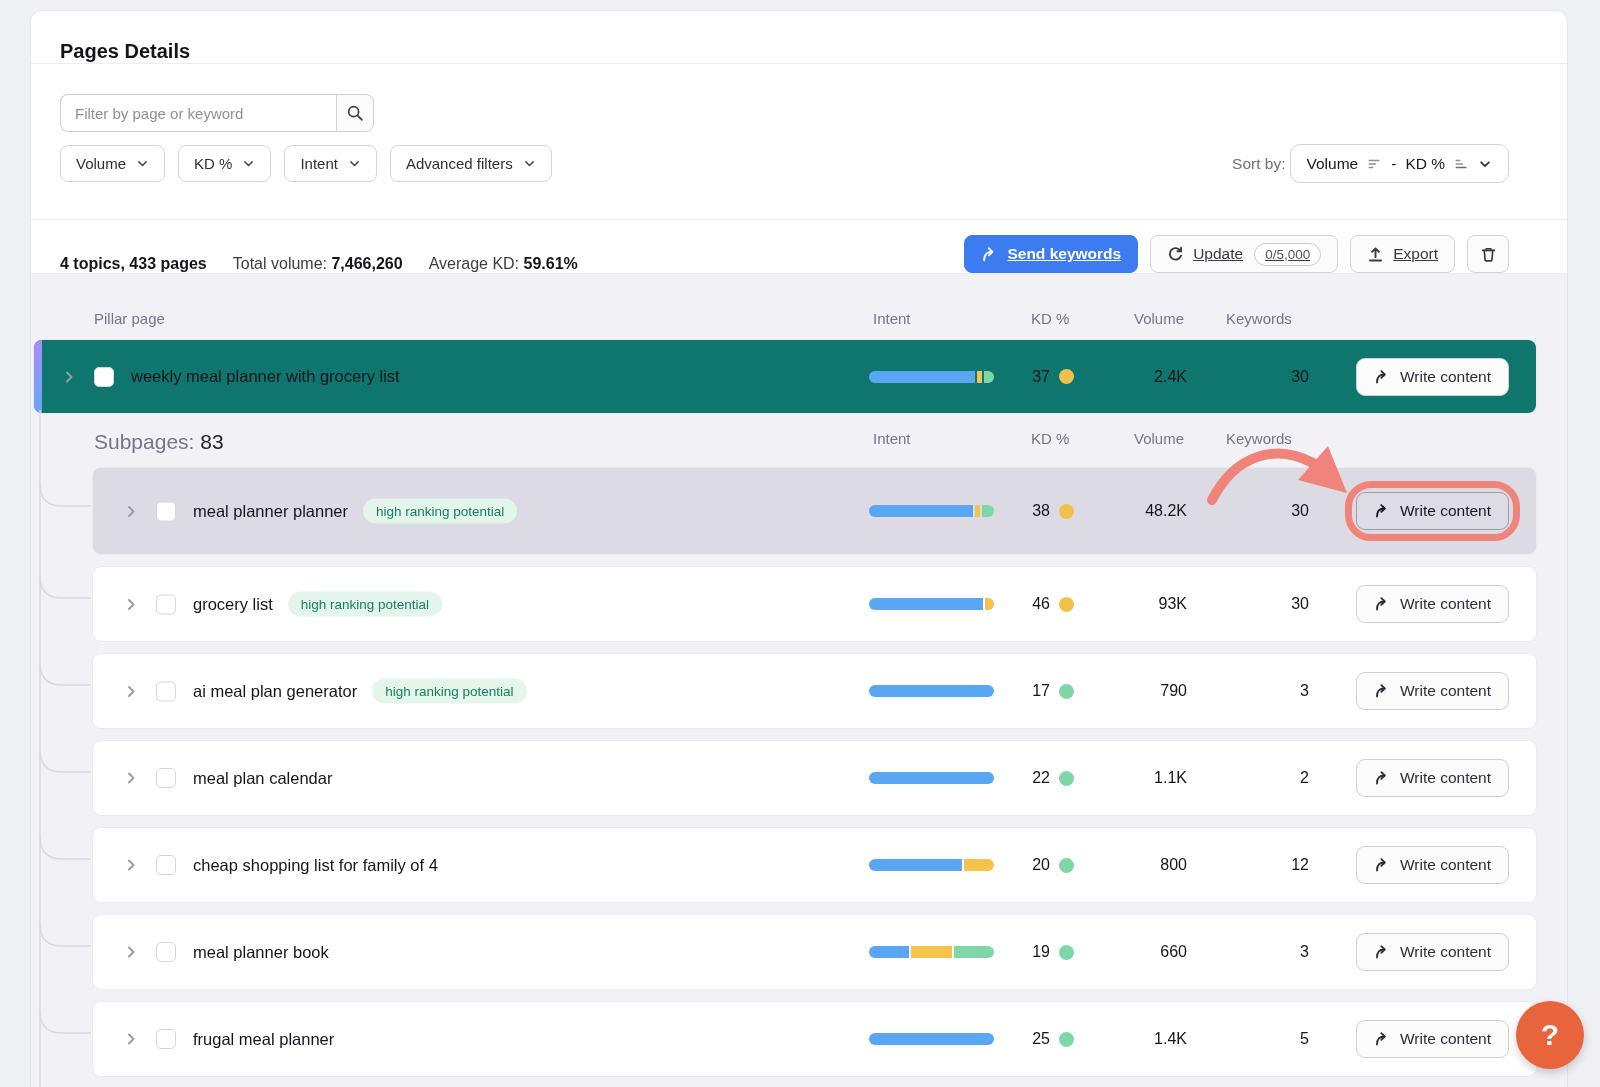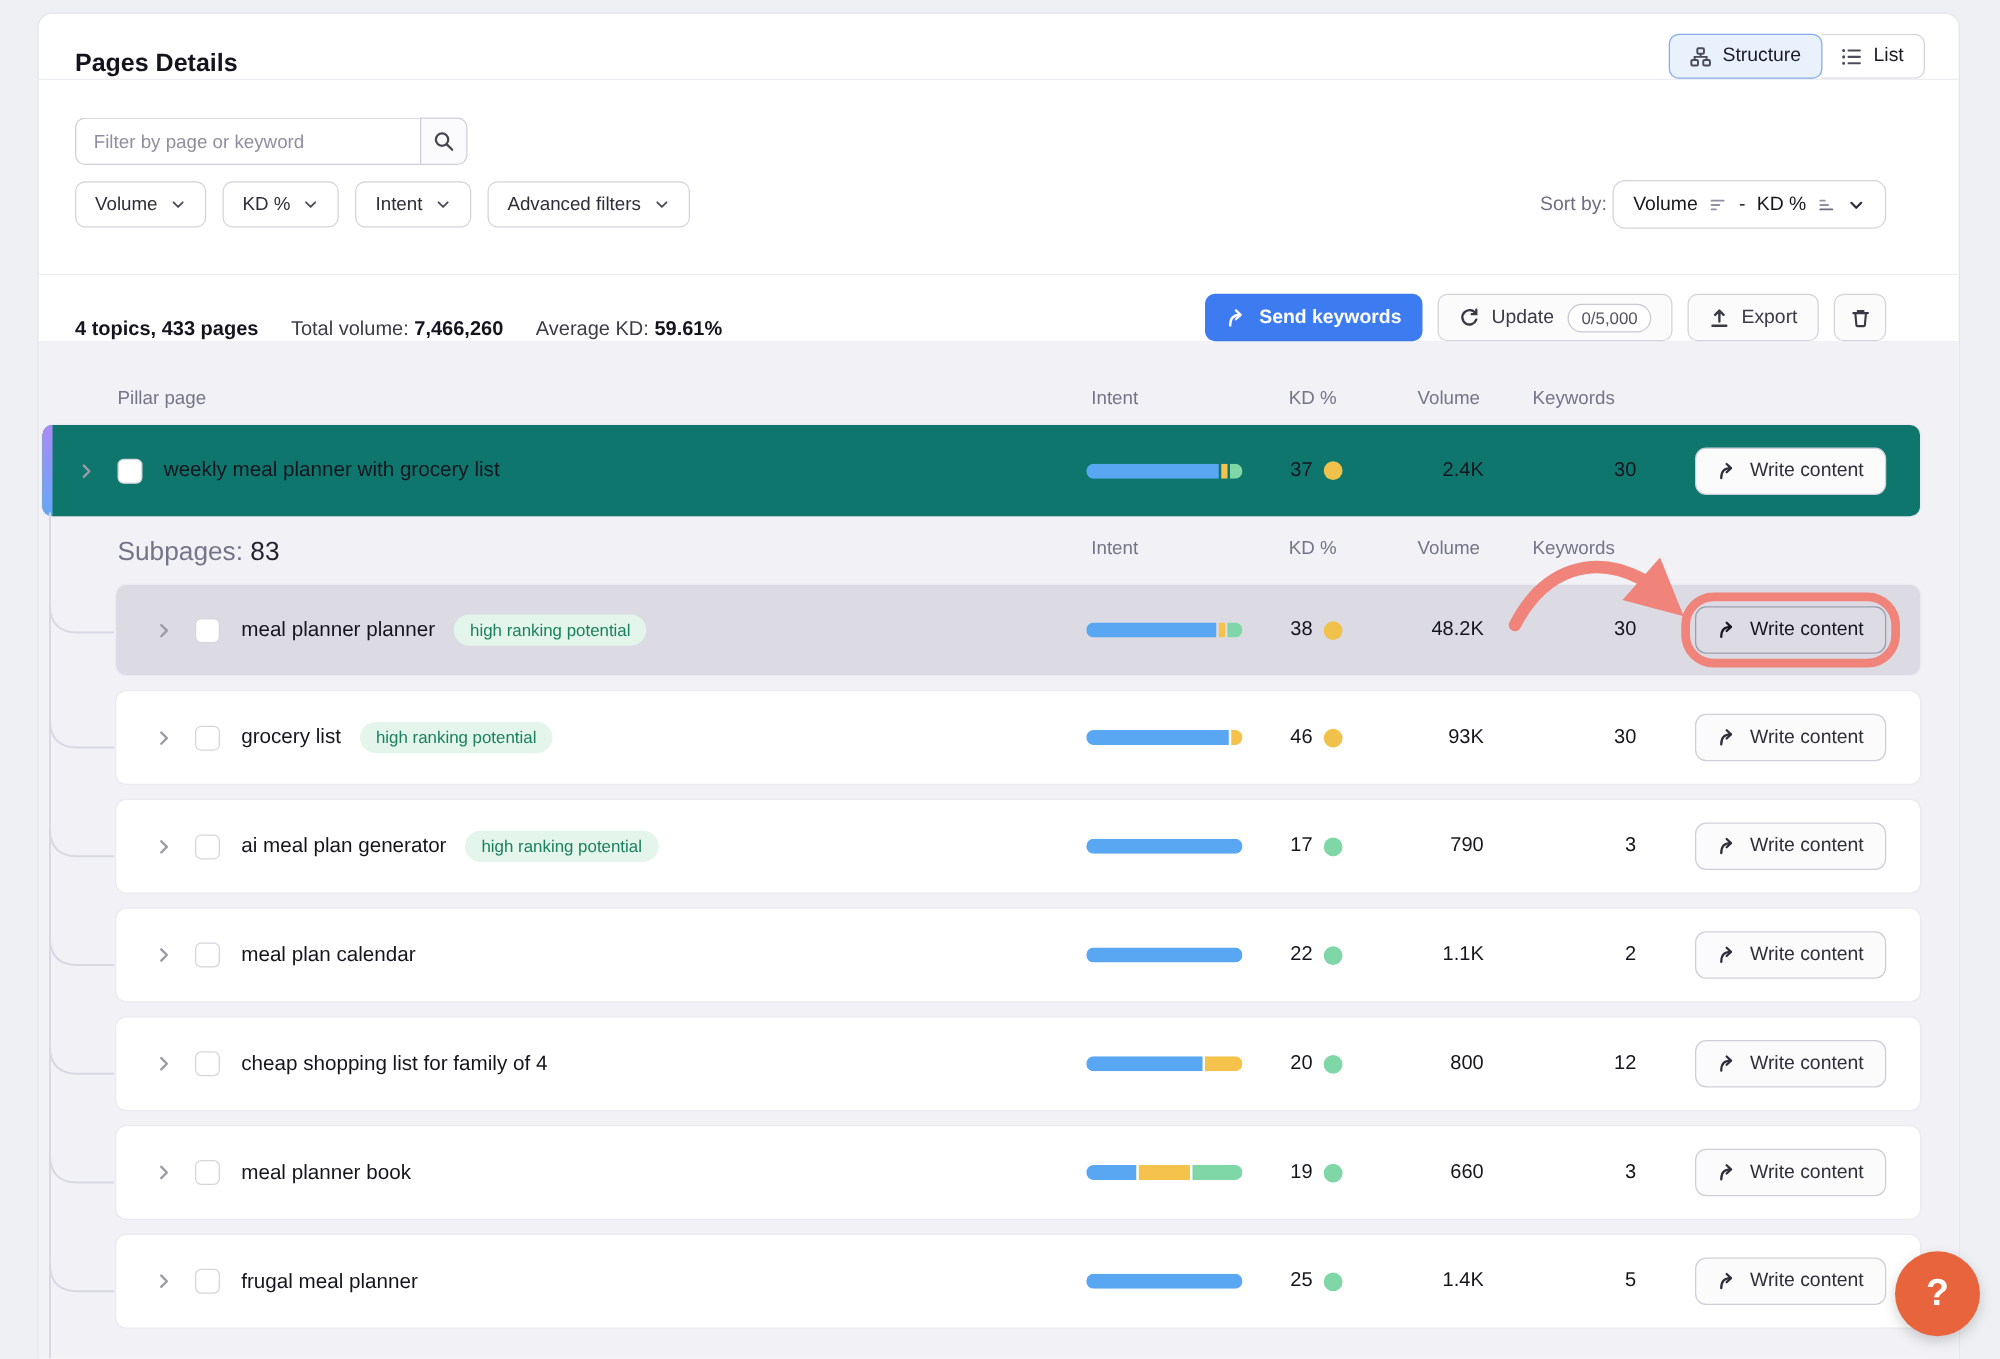--- a/index.html
+++ b/index.html
@@ -61,21 +61,21 @@
   
   .stats-bar {
     height:55px; flex:0 0 auto; display:flex; align-items:flex-end;
     padding:0 58px 0 29px; border-top:1px solid #ececf1; border-bottom:1px solid #ececf1;
   }
   .stats-left { display:flex; align-items:center; gap:26px; font-size:16px; color:#3c3c49; }
   .stat-strong { font-weight:700; color:#14141f; }
   .stats-buttons { margin-left:auto; display:flex; align-items:center; gap:12px; }
   .btn {
     height:38px; display:flex; align-items:center; gap:9px; padding:0 16px;
-    border-radius:8px; font-size:15.5px; font-family:inherit; cursor:pointer;
+    border-radius:8px; font-size:15.5px; font-family:inherit; cursor:pointer;text-decoration:underline;
   }
   .btn-primary { background:var(--primary-blue); border:1px solid var(--primary-blue); color:#fff; font-weight:700; }
   .btn-secondary { background:#fbfbfc; border:1px solid #d3d3dc; color:#3a3a47; }
   .quota-pill {
     border:1px solid #c9c9d4; border-radius:999px; background:#fff;
     font-size:13.5px; color:#55555f; padding:3px 10px; margin-left:2px;
   }
   .icon-btn { width:42px; justify-content:center; padding:0; }
   
   .table-area { background:#f1f1f6; flex:1 1 auto; position:relative; }
@@ -96,21 +96,21 @@
     border-radius:8px; box-shadow:0 0 0 1px rgba(25,25,50,0.03);
   }
   .pillar-bar {
     position:absolute; left:0; top:0; bottom:0; width:8px; border-radius:8px 0 0 8px;
     background:linear-gradient(180deg, var(--pillar-top), var(--pillar-bottom));
   }
   .sub-row {
     position:relative; height:74px; margin:0 31px 13px 62px; background:#fff;
     border-radius:8px; box-shadow:0 0 0 1px rgba(25,25,50,0.03);
   }
-  .sub-row.highlighted { height:72px; background:var(--highlight-bg); }
+  .sub-row.highlighted { height:86px; background:var(--highlight-bg); }
   .row-left {
     position:absolute; left:30px; top:50%; transform:translateY(-50%);
     display:flex; align-items:center;
   }
   .pillar-row .row-left { left:27px; }
   .chev { display:inline-flex; margin-right:17px; cursor:pointer; }
   .cb {
     width:20px; height:20px; border:1.5px solid #d5d5de; border-radius:5px;
     background:#fff; margin-right:17px; cursor:pointer; flex:0 0 auto;
   }
@@ -165,46 +165,20 @@
   }
   svg { display:block; }
 </style>
 </head>
 <body>
 
 <div class="card">
 
   <div class="card-header">
     <div class="page-title">Pages Details</div>
-    <div class="segmented">
-      <button class="seg-btn selected">
-        <span class="seg-icon">
-          <svg width="17" height="17" viewBox="0 0 16 16">
-              <g fill="none" stroke="#4b4b5a" stroke-width="1.5">
-                <rect x="5.5" y="1.5" width="5" height="4.2" rx="1"></rect>
-                <rect x="1" y="10.3" width="5" height="4.2" rx="1"></rect>
-                <rect x="10" y="10.3" width="5" height="4.2" rx="1"></rect>
-                <path d="M8 5.7 V8 M3.5 10.3 V8 H12.5 V10.3"></path>
-              </g>
-            </svg>
-        </span>
-        <span>Structure</span>
-      </button>
-      <button class="seg-btn right">
-        <span class="seg-icon">
-          <svg width="17" height="17" viewBox="0 0 16 16">
-              <g stroke="#4b4b5a" stroke-width="1.6" stroke-linecap="round">
-                <path d="M5.5 3.2 H14 M5.5 8 H14 M5.5 12.8 H14"></path>
-                <path d="M1.8 3.2 h0.01 M1.8 8 h0.01 M1.8 12.8 h0.01" stroke-width="2.3"></path>
-              </g>
-            </svg>
-        </span>
-        <span>List</span>
-      </button>
-    </div>
   </div>
 
   <div class="filter-section">
     <div class="search-row">
       <input class="search-input" placeholder="Filter by page or keyword" style="">
       <button class="search-btn">
         <span>
           <svg width="18" height="18" viewBox="0 0 16 16">
               <g fill="none" stroke="#45454f" stroke-width="1.6" stroke-linecap="round">
                 <circle cx="6.8" cy="6.8" r="4.4"></circle>

